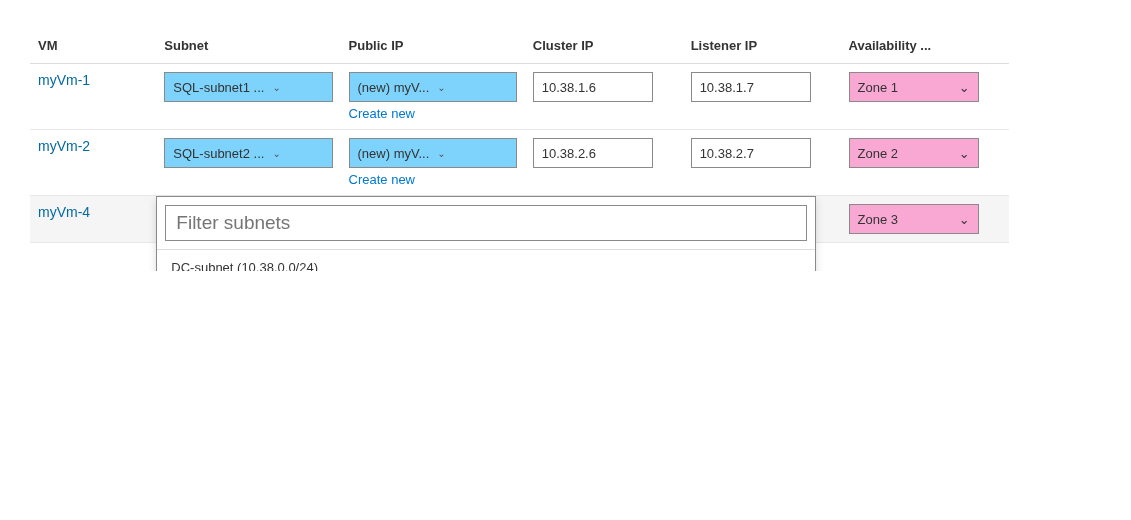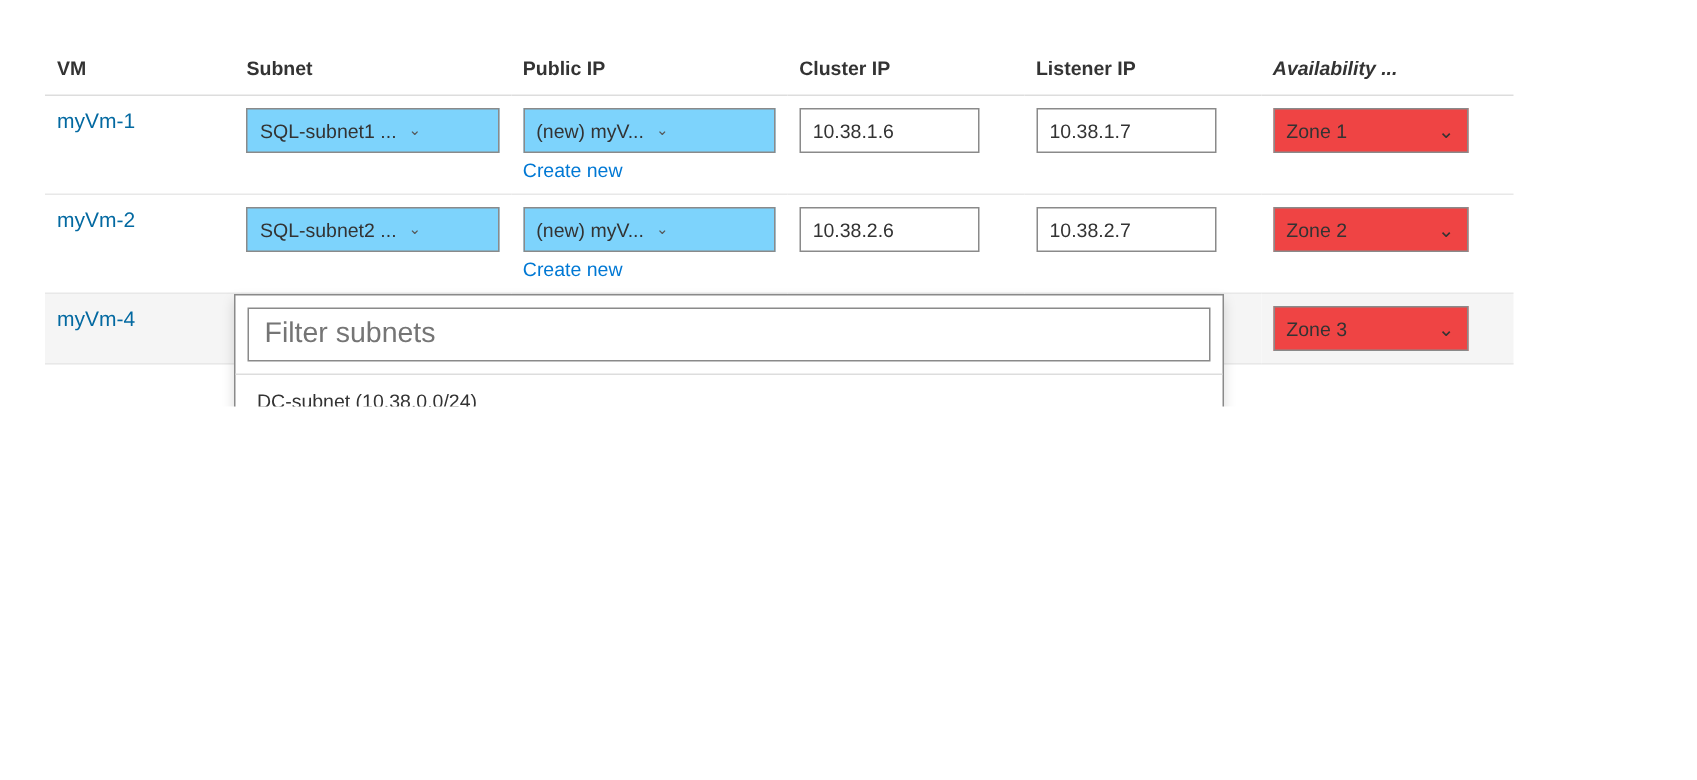--- a/index.html
+++ b/index.html
@@ -98,21 +98,21 @@
       width: 120px;
       color: #333;
       background: #fff;
     }
 
     .avail-dropdown {
       display: flex;
       align-items: center;
       justify-content: space-between;
       border: 1px solid #8a8a8a;
-      background: #ef4444;
+      background: #f9a8d4;
       padding: 5px 8px;
       min-width: 130px;
       font-size: 13px;
       color: #333;
       cursor: pointer;
       height: 30px;
     }
 
     .dropdown-open {
       border: 1px solid #8a8a8a;
@@ -179,21 +179,21 @@
     }
     .dropdown-list::-webkit-scrollbar-thumb {
       background: #aaa;
     }
 
     thead th:nth-child(1) { width: 120px; }
     thead th:nth-child(2) { width: 175px; }
     thead th:nth-child(3) { width: 175px; }
     thead th:nth-child(4) { width: 150px; }
     thead th:nth-child(5) { width: 150px; }
-    thead th:nth-child(6) { width: 160px; font-style: italic; }
+    thead th:nth-child(6) { width: 160px; }
   </style>
 </head>
 <body>
 
 <div class="table-container">
   <table>
     <thead>
       <tr>
         <th>VM</th>
         <th>Subnet</th>

